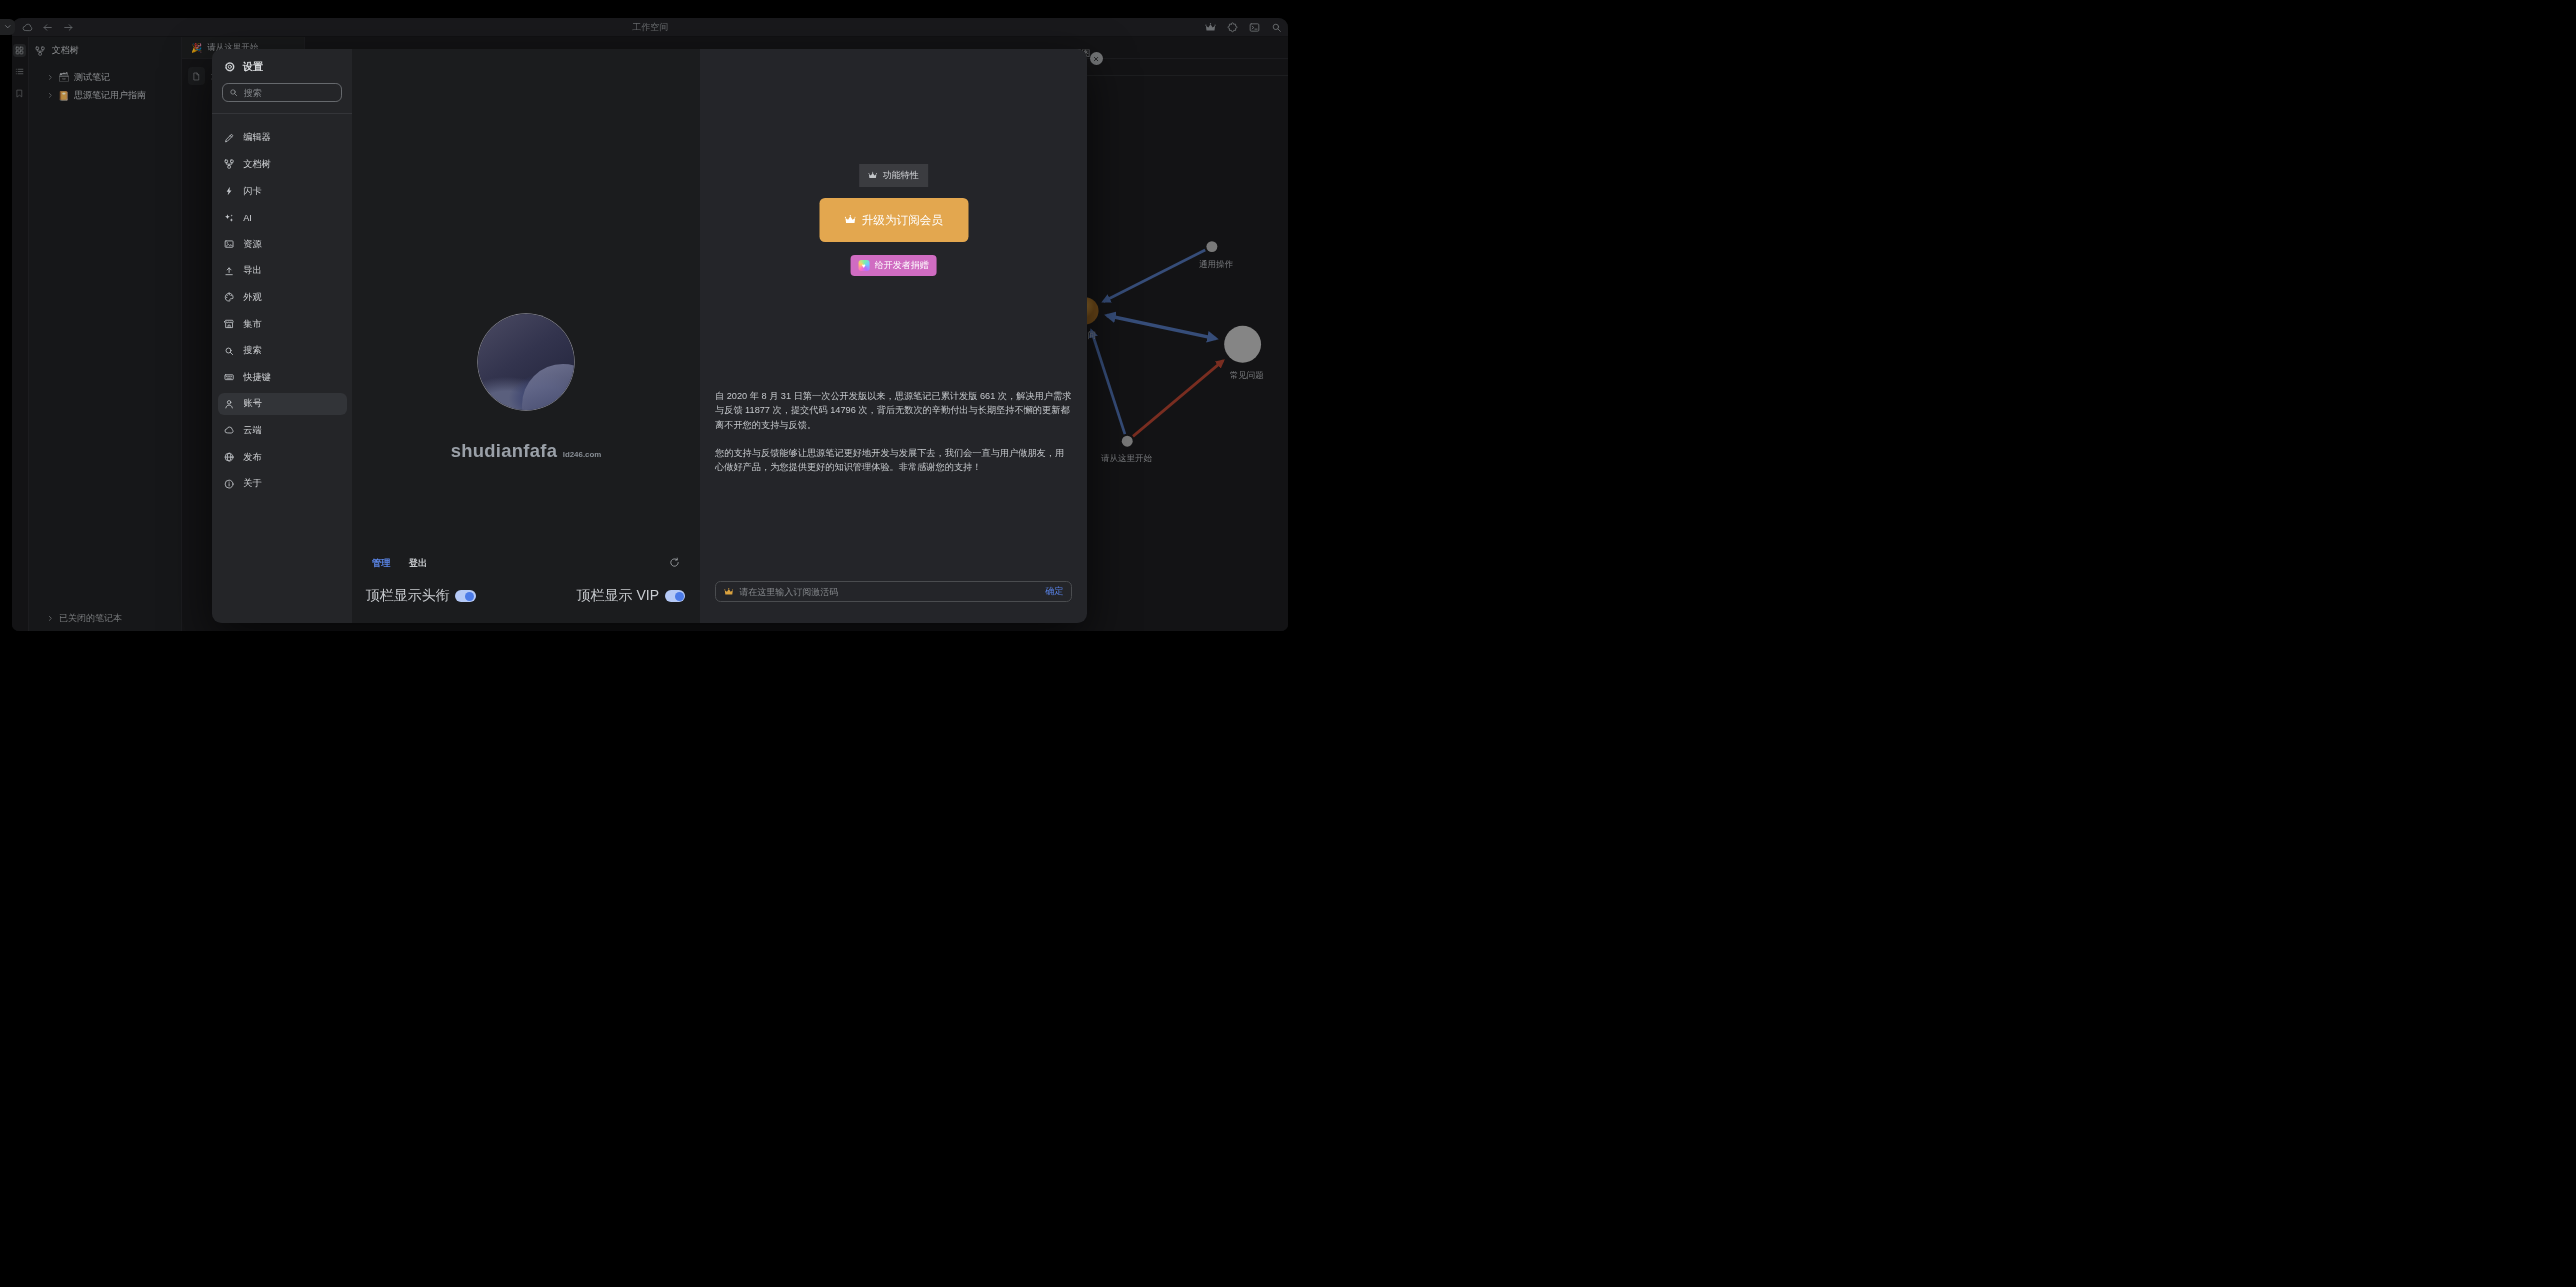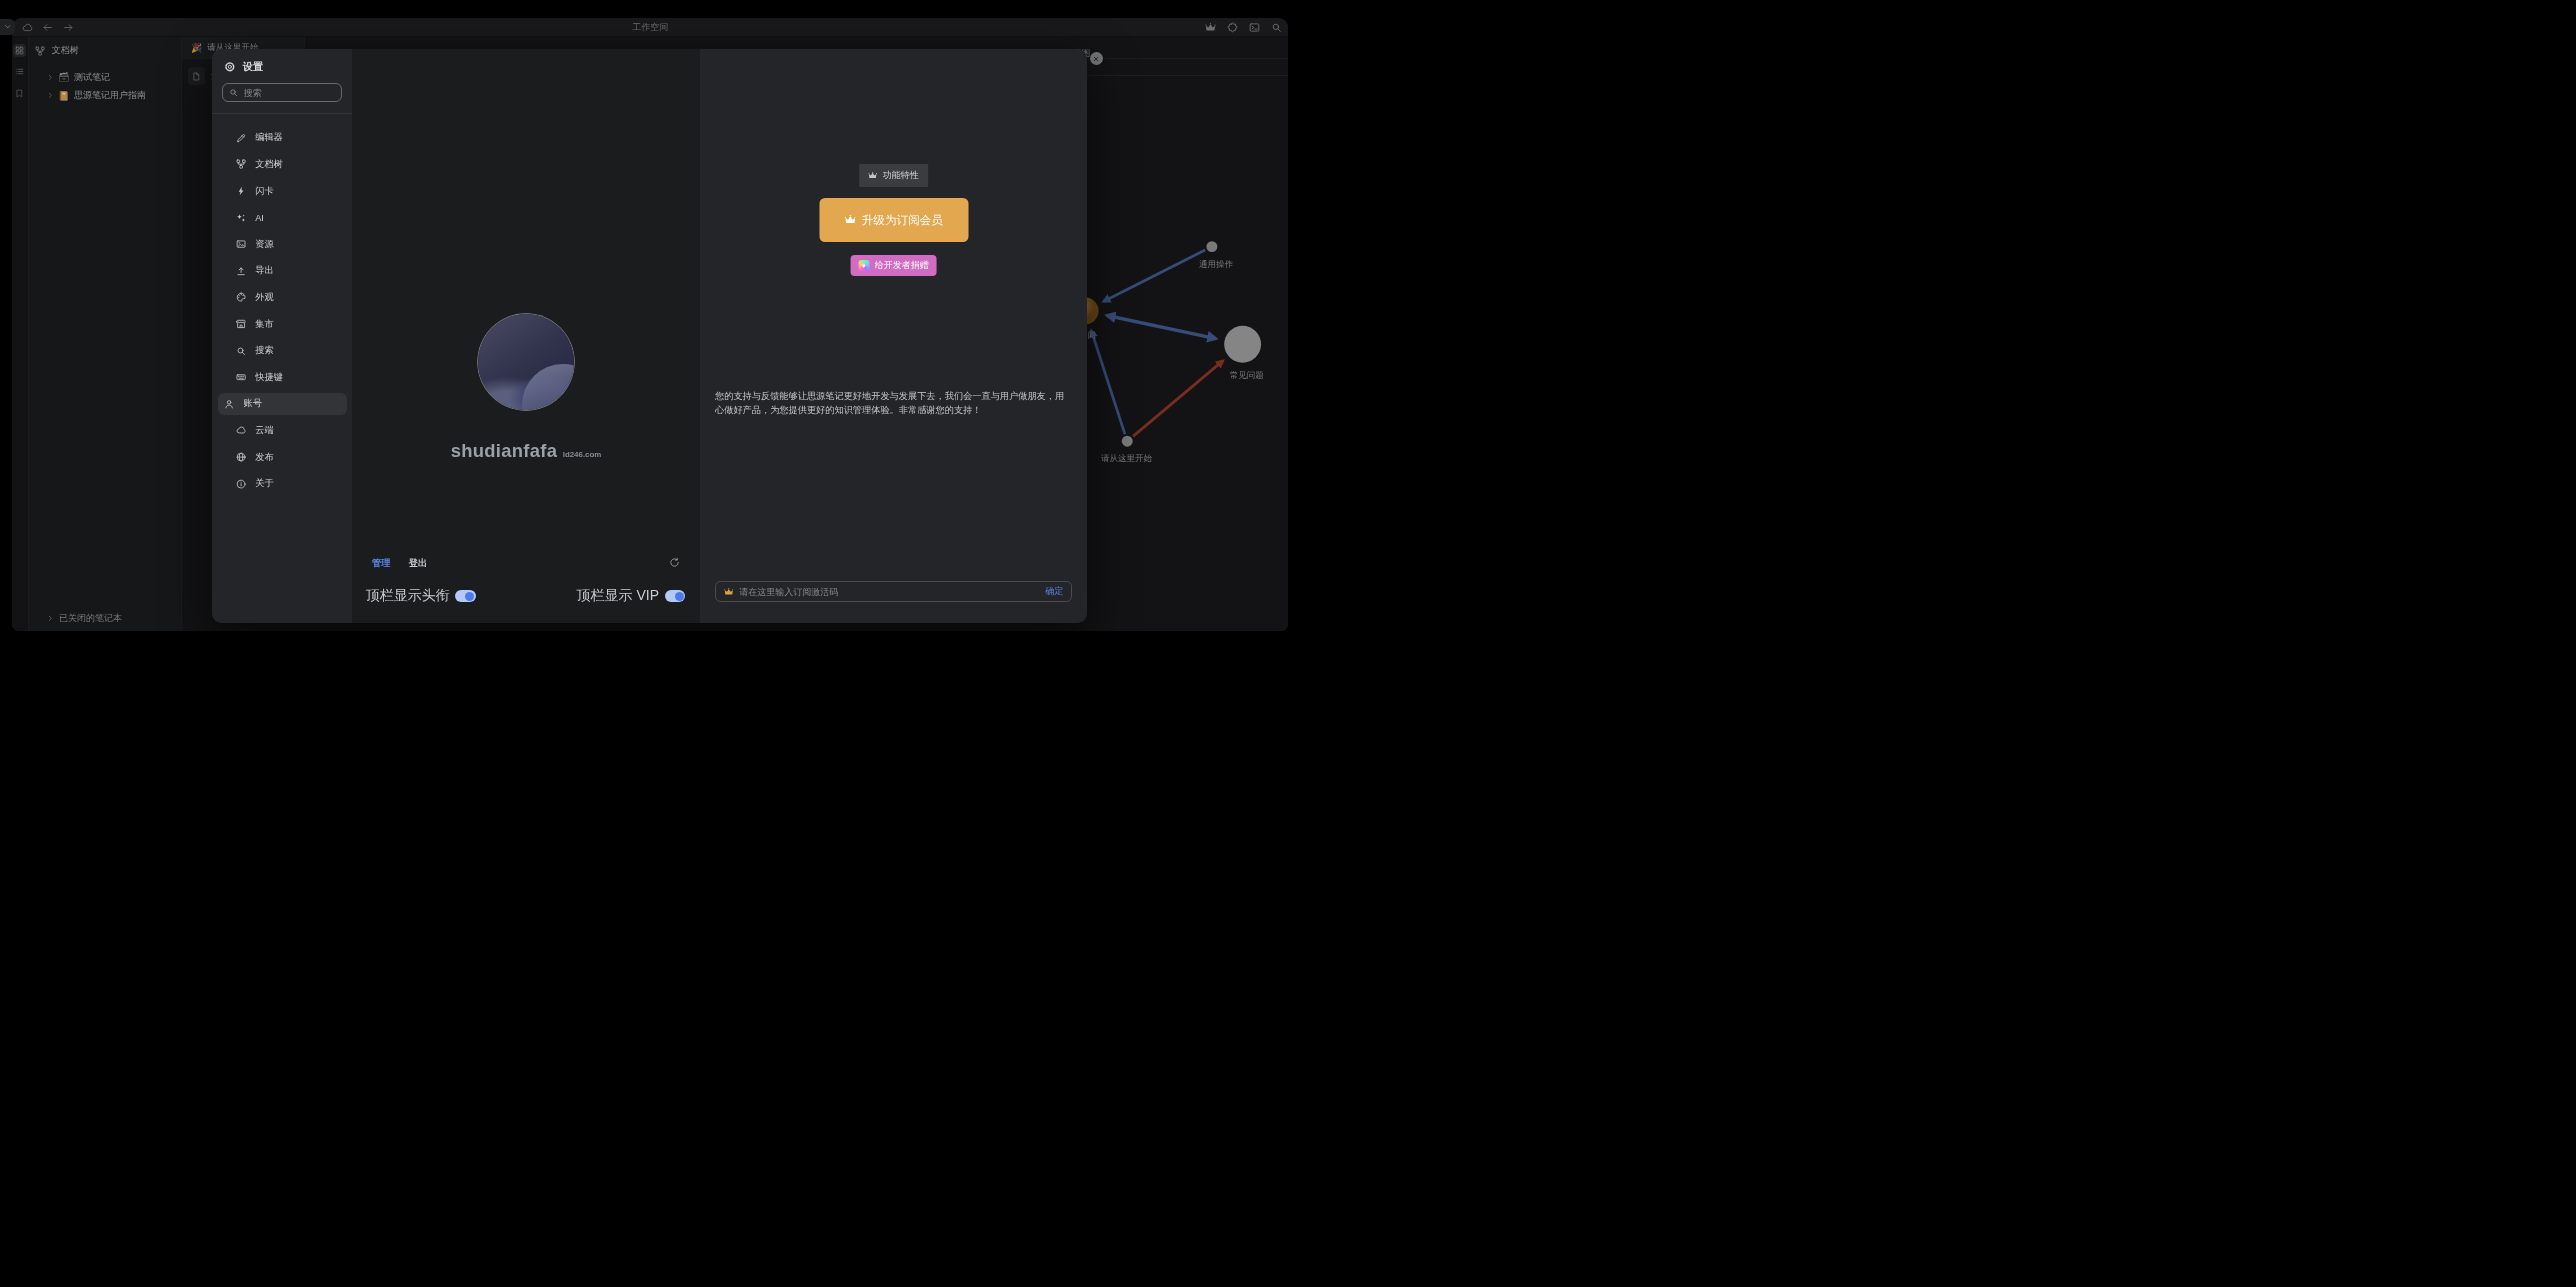--- a/index.html
+++ b/index.html
@@ -74,21 +74,21 @@
   .dlg-head svg { width:11.6px; height:11.6px; color:#cfd2d5; }
   #dlg-search { margin:9px 10.2px 0 10.2px; height:19px; border:1px solid #66696d; border-radius:6.1px;
                 display:flex; align-items:center; gap:5.5px; padding:0 6.1px; }
   #dlg-search svg { width:9px; height:9px; color:#9a9da0; flex:0 0 auto; }
   #dlg-search input { flex:1; min-width:0; background:transparent; border:none; outline:none;
                       color:#cfd2d5; font-size:9px; font-family:inherit; }
   #dlg-search input::placeholder { color:#85888c; }
   #dlg-sep { height:0.7px; background:#343539; margin-top:11px; }
   #settings-menu { margin-top:13px; }
   .menu-item { display:flex; align-items:center; gap:9px; height:22.5px; margin-bottom:4.1px;
-               padding:0 24px; color:#d2d4d7; font-size:9.2px; }
+               padding:0 12px; color:#d2d4d7; font-size:9.2px; }
   .menu-item svg { width:10.2px; height:10.2px; color:#c6c9cd; flex:0 0 auto; }
   .menu-item.selected { background:#323438; border-radius:6.1px; margin-left:5.5px; margin-right:5.5px; padding:0 6.8px; }
 
   
   #dlg-center { width:348px; background:#1b1c1e; position:relative; flex:0 0 auto; }
   #avatar { position:absolute; left:50%; top:265px; transform:translateX(-50%); width:96px; height:96px;
             border-radius:50%; background:
               radial-gradient(61px 41px at 70% 88%, #3c4470 0 30%, transparent 60%),
               radial-gradient(82px 48px at 30% 98%, #5a5f7d 0 35%, transparent 65%),
               linear-gradient(145deg, #4b4b63 0%, #33344e 45%, #1f2138 100%);
@@ -530,20 +530,21 @@
             <circle cx="8" cy="2.4" r=".9"></circle>
           </svg>
         </span>
       <span>升级为订阅会员</span>
     </div>
     <div id="donate-btn">
       <span id="donate-icon">♥</span>
       <span>给开发者捐赠</span>
     </div>
     <div id="paras">
+      <p>自 2020 年 8 月 31 日第一次公开发版以来，思源笔记已累计发版 661 次，解决用户需求与反馈 11877 次，提交代码 14796 次，背后无数次的辛勤付出与长期坚持不懈的更新都离不开您的支持与反馈。</p>
       <p>您的支持与反馈能够让思源笔记更好地开发与发展下去，我们会一直与用户做朋友，用心做好产品，为您提供更好的知识管理体验。非常感谢您的支持！</p>
     </div>
     <div id="activation">
       <span style="display:flex">
           <svg viewBox="0 0 16 16" width="100%" height="100%" fill="currentColor">
             <path d="M2.2 12.5 1.3 5.4l3.6 2.7L8 3.2l3.1 4.9 3.6-2.7-.9 7.1z"></path>
             <circle cx="1.3" cy="4.6" r=".9"></circle>
             <circle cx="14.7" cy="4.6" r=".9"></circle>
             <circle cx="8" cy="2.4" r=".9"></circle>
           </svg>

